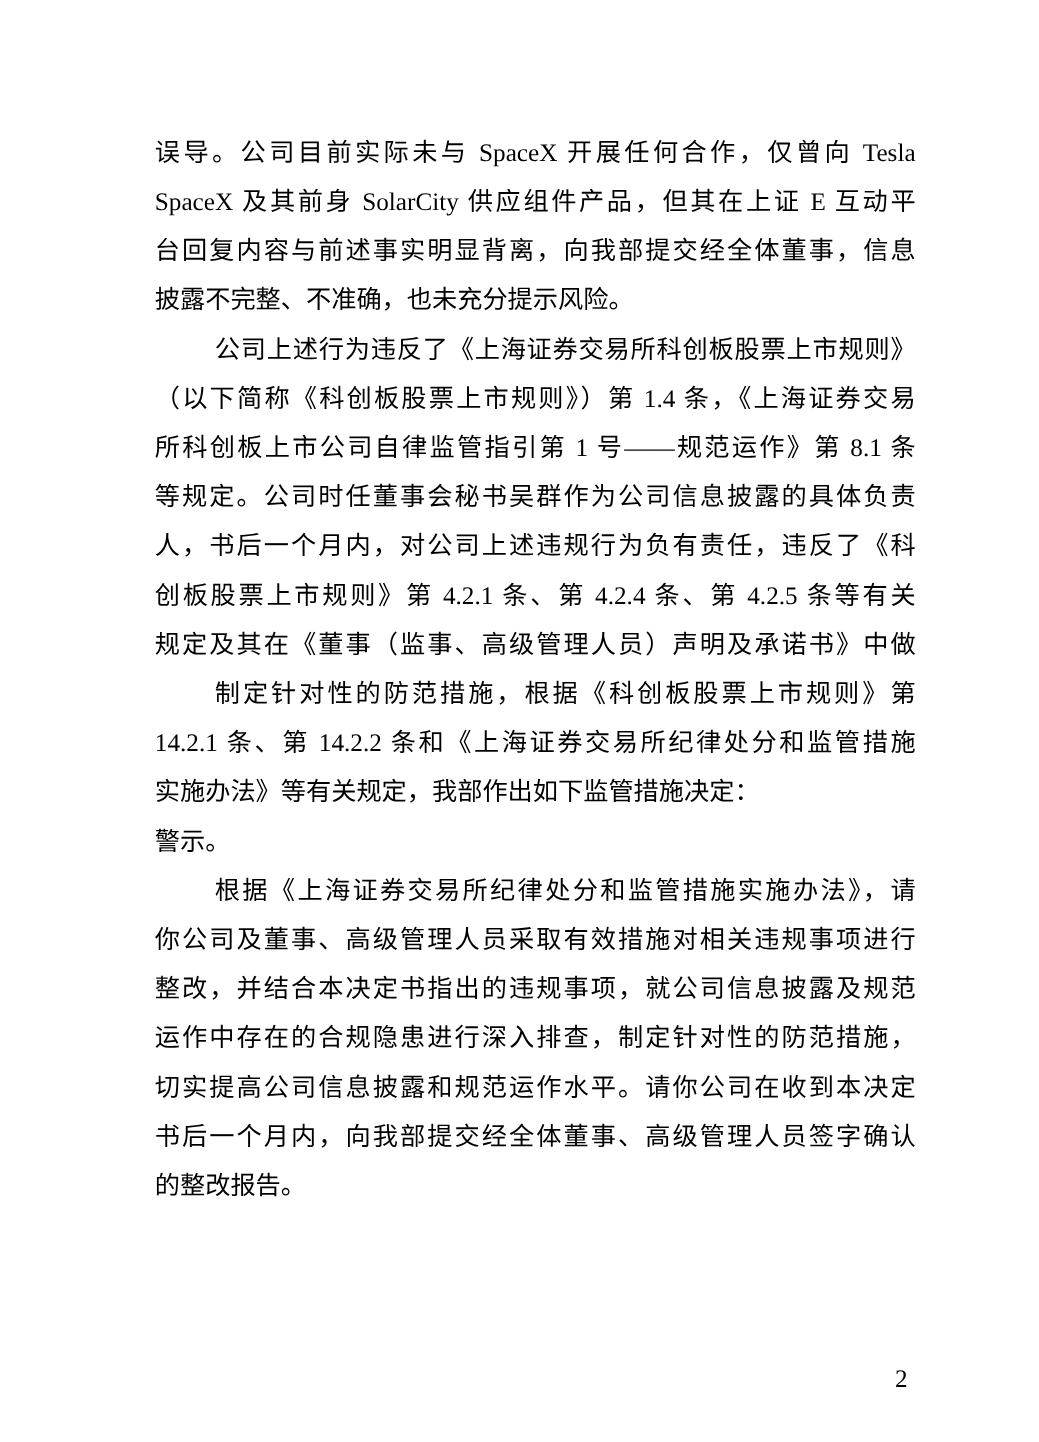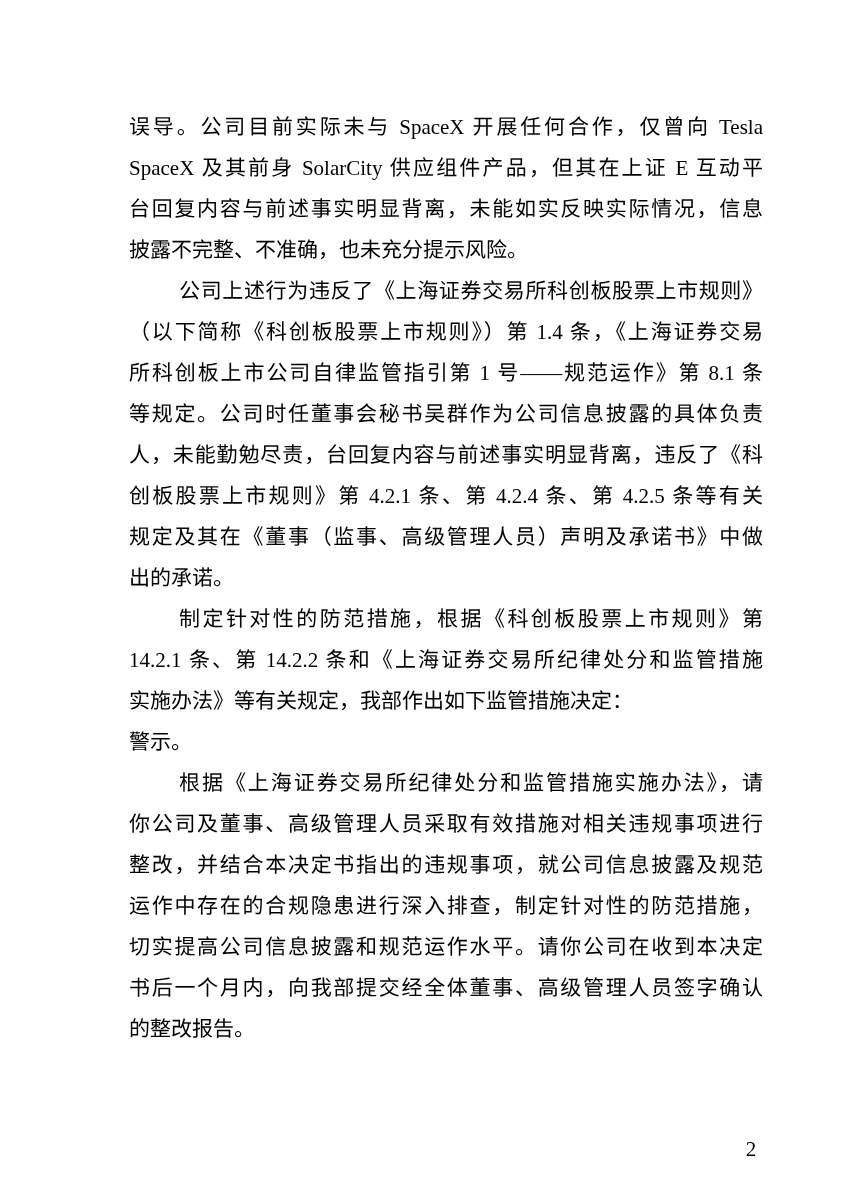--- a/index.html
+++ b/index.html
@@ -57,30 +57,29 @@
     color: #000000;
   }
 </style>
 </head>
 <body>
 
 <div class="page">
   <div class="text-block">
       <div class="line">误导。公司目前实际未与 SpaceX 开展任何合作，仅曾向 Tesla</div>
       <div class="line">SpaceX 及其前身 SolarCity 供应组件产品，但其在上证 E 互动平</div>
-      <div class="line">台回复内容与前述事实明显背离，未能如实反映实际情况，信息</div>
+      <div class="line">台回复内容与前述事实明显背离，向我部提交经全体董事，信息</div>
       <div class="line end">披露不完整、不准确，也未充分提示风险。</div>
       <div class="line indent">公司上述行为违反了《上海证券交易所科创板股票上市规则》</div>
       <div class="line">（以下简称《科创板股票上市规则》）第 1.4 条，《上海证券交易</div>
       <div class="line">所科创板上市公司自律监管指引第 1 号——规范运作》第 8.1 条</div>
       <div class="line">等规定。公司时任董事会秘书吴群作为公司信息披露的具体负责</div>
-      <div class="line">人，未能勤勉尽责，台回复内容与前述事实明显背离，违反了《科</div>
+      <div class="line">人，书后一个月内，对公司上述违规行为负有责任，违反了《科</div>
       <div class="line">创板股票上市规则》第 4.2.1 条、第 4.2.4 条、第 4.2.5 条等有关</div>
       <div class="line">规定及其在《董事（监事、高级管理人员）声明及承诺书》中做</div>
-      <div class="line end">出的承诺。</div>
       <div class="line indent">制定针对性的防范措施，根据《科创板股票上市规则》第</div>
       <div class="line">14.2.1 条、第 14.2.2 条和《上海证券交易所纪律处分和监管措施</div>
       <div class="line end">实施办法》等有关规定，我部作出如下监管措施决定：</div>
       <div class="line end">警示。</div>
       <div class="line indent">根据《上海证券交易所纪律处分和监管措施实施办法》，请</div>
       <div class="line">你公司及董事、高级管理人员采取有效措施对相关违规事项进行</div>
       <div class="line">整改，并结合本决定书指出的违规事项，就公司信息披露及规范</div>
       <div class="line">运作中存在的合规隐患进行深入排查，制定针对性的防范措施，</div>
       <div class="line">切实提高公司信息披露和规范运作水平。请你公司在收到本决定</div>
       <div class="line">书后一个月内，向我部提交经全体董事、高级管理人员签字确认</div>

